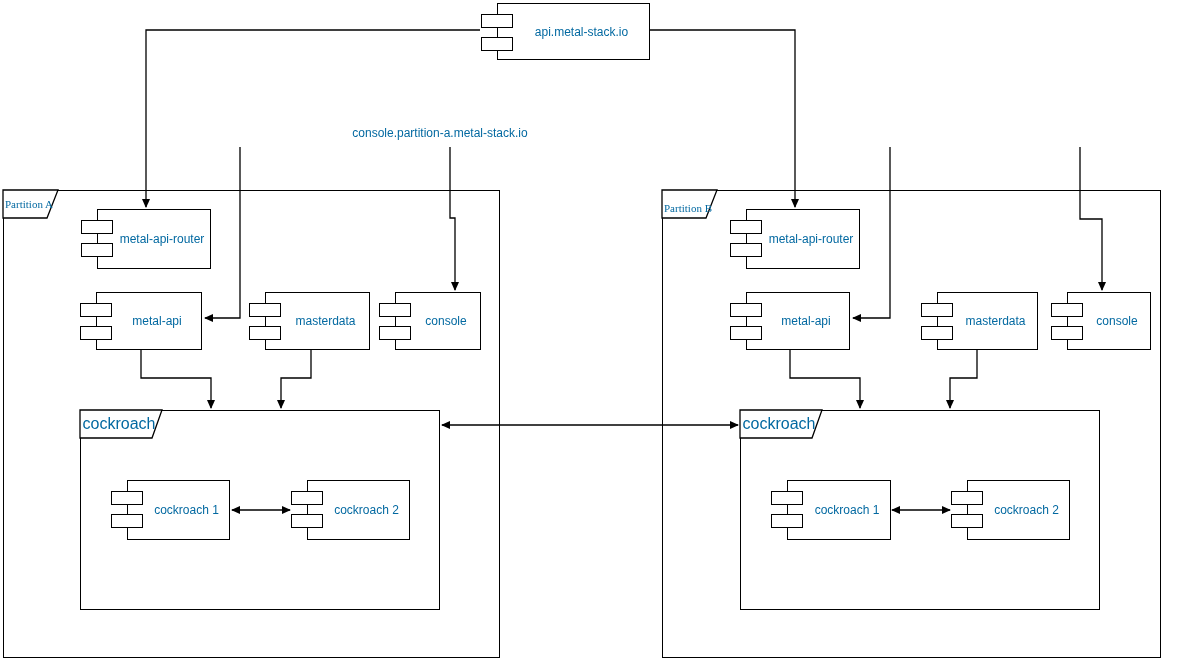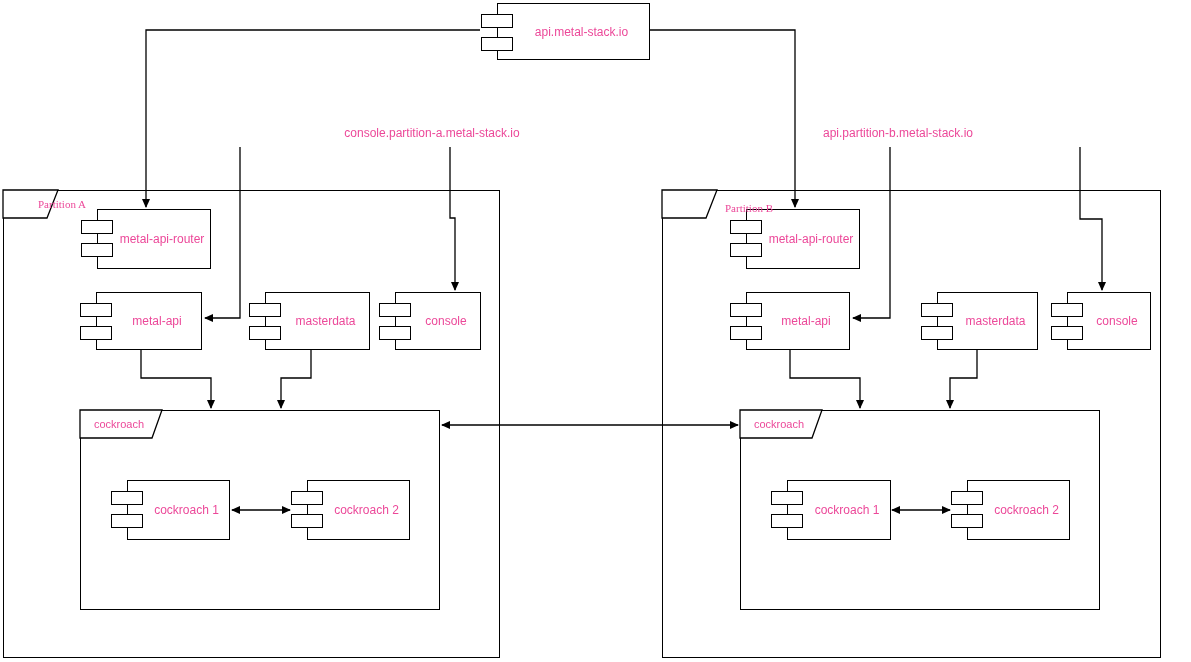--- a/index.html
+++ b/index.html
@@ -1,18 +1,18 @@
 <!DOCTYPE html>
 <html><head>
 <meta charset="utf-8">
 <style>
   html,body { margin:0; padding:0; background:#ffffff; }
   #canvas {
     position:relative; width:1191px; height:662px; background:#ffffff;
-    font-family:"Liberation Sans", sans-serif; color:#ec4899;
+    font-family:"Liberation Sans", sans-serif; color:#0369a1;
     overflow:hidden;
   }
   .frame {
     position:absolute; border:1.5px solid #000; background:transparent;
     box-sizing:border-box; z-index:1;
   }
   #connector-layer { position:absolute; left:0; top:0; z-index:2; }
   .comp {
     position:absolute; border:1.5px solid #000; background:#fff;
     box-sizing:border-box; z-index:3;
@@ -24,22 +24,22 @@
   .port {
     position:absolute; left:-17px; width:30px; height:12px;
     background:#fff; border:1.4px solid #000; box-sizing:content-box;
   }
   .port.p1 { top:10px; }
   .port.p2 { top:33px; }
   .tab-label {
     position:absolute; z-index:4; display:flex; align-items:center;
     justify-content:center; white-space:nowrap; pointer-events:none;
   }
-  .tab-label.serif { font-family:"Liberation Serif", serif; font-size:11px;margin-left:33px; }
-  .tab-label.sans  { font-size:11px; }
+  .tab-label.serif { font-family:"Liberation Serif", serif; font-size:11px; }
+  .tab-label.sans  { font-size:16px; }
   .dns-label {
     position:absolute; z-index:4; width:200px; height:18px; top:126px;
     text-align:center; font-size:12px; white-space:nowrap;
   }
 </style>
 </head>
 <body>
 
 <div id="canvas">
 
@@ -76,25 +76,24 @@
       <polyline points="442,425 738,425" marker-start="url(#arr)" marker-end="url(#arr)"></polyline>
     </g>
   </svg>
 
   <div class="comp" style="left:497px;top:3px;width:153px;height:57px">
     <span class="port p1"></span>
     <span class="port p2"></span>
     <span class="comp-label">api.metal-stack.io</span>
   </div>
 
-  <div class="dns-label" style="left:332px">console.partition-a.metal-stack.io</div>
-  <div class="dns-label" style="left:798px">api.partition-b.metal-stack.io</div>
+  <div class="dns-label" style="left:340px">console.partition-a.metal-stack.io</div>
 
   <div class="tab-label serif" style="left:3px;top:190px;width:52px;height:27px">Partition A</div>
-  <div class="tab-label serif" style="left:690px;top:190px;width:52px;height:35px">Partition B</div>
+  <div class="tab-label serif" style="left:662px;top:190px;width:52px;height:35px">Partition B</div>
   <div class="tab-label sans" style="left:86px;top:411px;width:66px;height:26px">cockroach</div>
   <div class="tab-label sans" style="left:746px;top:411px;width:66px;height:26px">cockroach</div>
 
   <div class="comp" style="left:97px;top:209px;width:114px;height:60px">
     <span class="port p1"></span>
     <span class="port p2"></span>
     <span class="comp-label">metal-api-router</span>
   </div>
   <div class="comp" style="left:96px;top:292px;width:106px;height:58px">
     <span class="port p1"></span>

